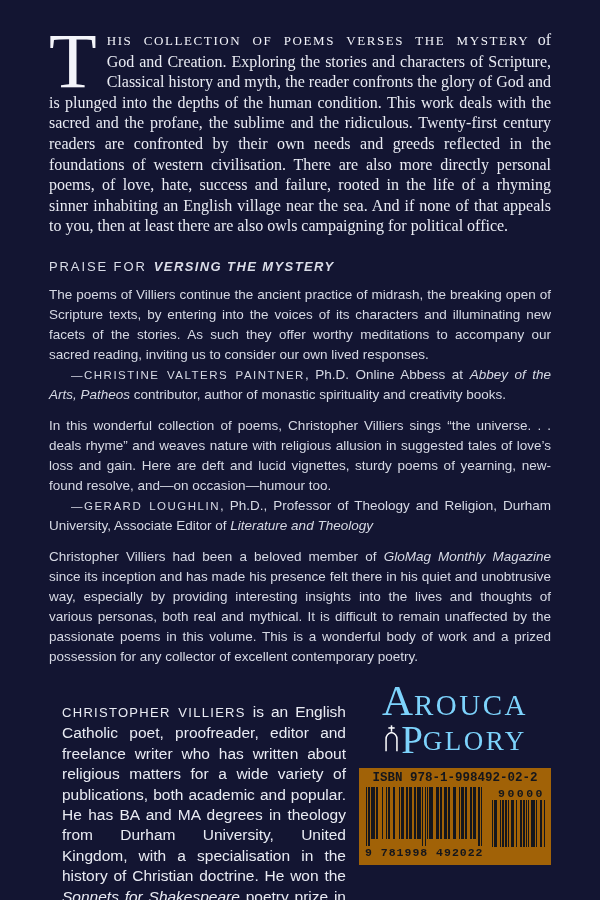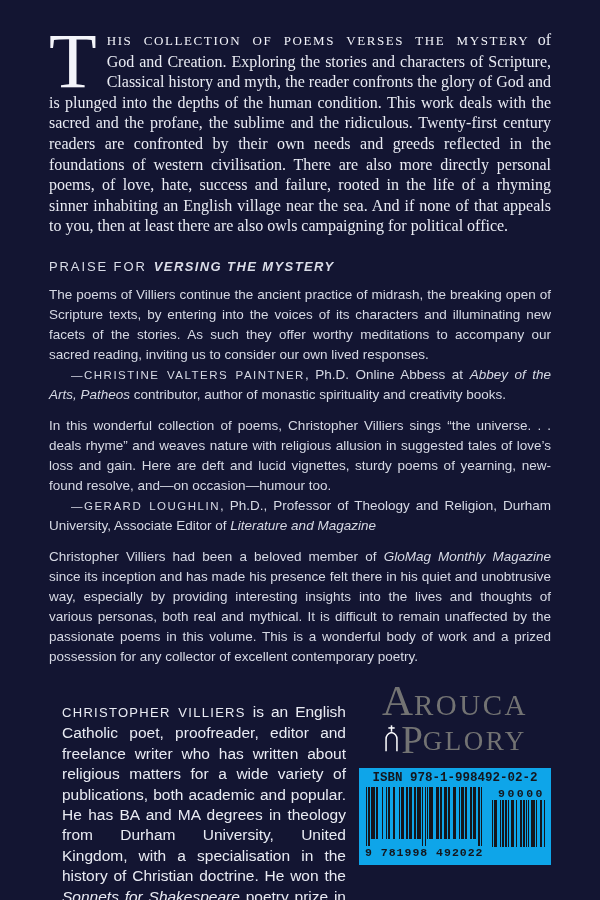--- a/index.html
+++ b/index.html
@@ -54,31 +54,31 @@
     font-family:Liberation Sans, sans-serif;
     font-size:15.5px;line-height:20.4px;color:#e9ebf3;
     text-align:justify;
   }
   .sc-serif{font-size:13px;letter-spacing:1.3px;}
   .rightcol{
     margin-left:auto;width:192px;
     display:flex;flex-direction:column;align-items:center;
   }
   
-  .logo{color:#737373;font-family:"Liberation Serif",serif;text-align:center;margin-top:-4px;user-select:none;}
+  .logo{color:#7dd3fc;font-family:"Liberation Serif",serif;text-align:center;margin-top:-4px;user-select:none;}
   .logo-line1{line-height:32px;white-space:nowrap;}
   .logo-line1 .big{font-size:43px;letter-spacing:1px;}
   .logo-line1 .rest{font-size:29px;letter-spacing:2.5px;}
   .logo-line2{display:flex;align-items:flex-end;justify-content:center;line-height:28px;margin-top:-3px;white-space:nowrap;}
   .bell{width:17px;height:31px;margin:0 1px 1px 0;}
   .logo-line2 .big{font-size:39px;line-height:30px;}
   .logo-line2 .rest{font-size:27px;letter-spacing:2.5px;}
   
   .barcode-box{
-    margin-top:13px;background:#0ea5e9;width:192px;
+    margin-top:13px;background:#a16207;width:192px;
     box-sizing:border-box;padding:3px 6px 6px 6px;
   }
   .isbn-line{
     font-family:"Liberation Mono",monospace;font-weight:bold;
     font-size:12.5px;color:#14161c;text-align:center;white-space:nowrap;
   }
   .bars-row{display:flex;justify-content:space-between;margin-top:2px;}
   .main-bar{display:flex;flex-direction:column;align-items:center;}
   .digits{
     font-family:"Liberation Mono",monospace;font-weight:bold;
@@ -96,21 +96,21 @@
 <div class="page">
 
   <p class="blurb"><span class="dropcap">T</span><span class="lead">HIS COLLECTION OF POEMS VERSES THE MYSTERY</span><span> of God and Creation. Exploring the stories and characters of Scripture, Classical history and myth, the reader confronts the glory of God and is plunged into the depths of the human condition. This work deals with the sacred and the profane, the sublime and the ridiculous. Twenty-first century readers are confronted by their own needs and greeds reflected in the foundations of western civilisation. There are also more directly personal poems, of love, hate, success and failure, rooted in the life of a rhyming sinner inhabiting an English village near the sea. And if none of that appeals to you, then at least there are also owls campaigning for political office.</span></p>
 
   <div class="praise-heading"><span>PRAISE FOR</span><span class="ttl">VERSING THE MYSTERY</span></div>
 
   <p class="quote"><span>The poems of Villiers continue the ancient practice of midrash, the breaking open of Scripture texts, by entering into the voices of its characters and illuminating new facets of the stories. As such they offer worthy meditations to accompany our sacred reading, inviting us to consider our own lived responses.</span></p>
   <div class="attr"><span class="sc">—CHRISTINE VALTERS PAINTNER</span><span>, Ph.D. Online Abbess at </span><span class="it">Abbey of the Arts, Patheos</span><span> contributor, author of monastic spirituality and creativity books.</span></div>
 
   <p class="quote"><span>In this wonderful collection of poems, Christopher Villiers sings “the universe. . . deals rhyme” and weaves nature with religious allusion in suggested tales of love’s loss and gain. Here are deft and lucid vignettes, sturdy poems of yearning, new-found resolve, and—on occasion—humour too.</span></p>
-  <div class="attr"><span class="sc">—GERARD LOUGHLIN</span><span>, Ph.D., Professor of Theology and Religion, Durham University, Associate Editor of </span><span class="it">Literature and Magazine</span><span></span></div>
+  <div class="attr"><span class="sc">—GERARD LOUGHLIN</span><span>, Ph.D., Professor of Theology and Religion, Durham University, Associate Editor of </span><span class="it">Literature and Theology</span><span></span></div>
 
   <p class="quote"><span>Christopher Villiers had been a beloved member of </span><span class="it">GloMag Monthly Magazine</span><span> since its inception and has made his presence felt there in his quiet and unobtrusive way, especially by providing interesting insights into the lives and thoughts of various personas, both real and mythical. It is difficult to remain unaffected by the passionate poems in this volume. This is a wonderful body of work and a prized possession for any collector of excellent contemporary poetry.</span></p>
 
   <div class="bottom">
 
     <p class="bio"><span class="sc-serif">CHRISTOPHER VILLIERS</span><span> is an English Catholic poet, proofreader, editor and freelance writer who has written about religious matters for a wide variety of publications, both academic and popular. He has BA and MA degrees in theology from Durham University, United Kingdom, with a specialisation in the history of Christian doctrine. He won the </span><span class="it">Sonnets for Shakespeare</span><span> poetry prize in 2015.</span></p>
 
     <div class="rightcol">
 
       <div class="logo">

